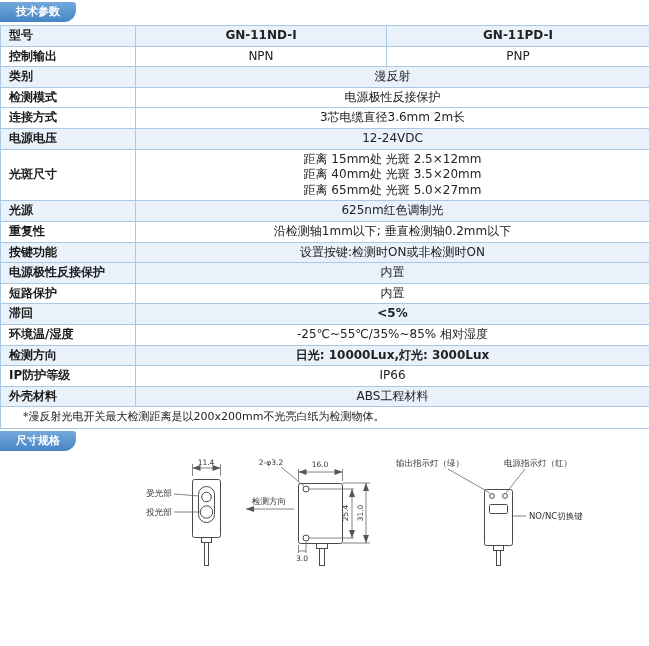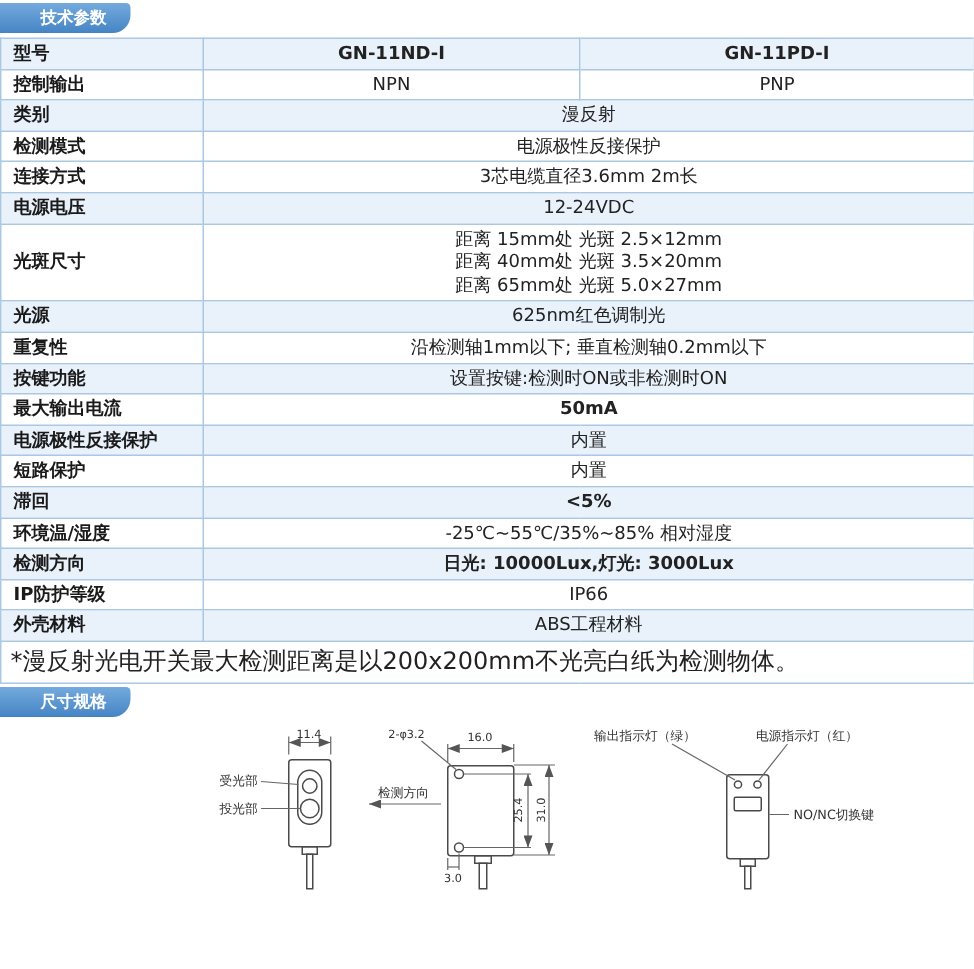--- a/index.html
+++ b/index.html
@@ -6,37 +6,37 @@
   html, body { margin: 0; padding: 0; }
   body {
     width: 649px; height: 646px; overflow: hidden;
     background: #ffffff; color: #222;
     font-family: "DejaVu Sans", "Liberation Sans", sans-serif;
   }
   .badge {
     display: inline-block;
     background: linear-gradient(#74aadd, #4584c4);
     color: #fff; font-size: 11px; font-weight: bold; line-height: 1;
-    padding: 4px 16px 5px 27px;
+    padding: 4px 16px 5px 16px;
     border-radius: 0 3px 12px 0;
     margin-top: 2px;
   }
   table.spec {
     width: 649px; border-collapse: collapse; table-layout: fixed;
     margin-top: 3px; font-size: 12px;
   }
   .spec td {
     border: 1px solid #aac7e4;
     padding: 2px 4px; text-align: center; line-height: 1.3;
     overflow: hidden; white-space: nowrap;
   }
   .spec td.param { text-align: left; padding-left: 8px; font-weight: bold; color: #1a1a1a; }
   .spec tr.shaded { background: #e9f1fa; margin-left: 40px; }
   .spec td.b { font-weight: bold; }
-  .spec td.footnote { text-align: left; font-size: 16px; padding: 3px 6px; background: #fff; margin-left: 21px; }
+  .spec td.footnote { text-align: left; font-size: 11px; padding: 3px 22px; background: #fff; margin-left: 21px; }
   .ml { display: inline-block; text-align: left; }
   .c0 { width: 135px; } .c1 { width: 251px; } .c2 { width: 263px; }
   .dims-area { position: relative; margin-top: 4px; }
   svg text { fill: #333; }
 </style>
 </head>
 <body>
 
 <div>
 
@@ -83,24 +83,20 @@
           <td class="param">光源</td>
           <td class="val" colspan="2">625nm红色调制光</td>
         </tr>
         <tr>
           <td class="param">重复性</td>
           <td class="val" colspan="2">沿检测轴1mm以下; 垂直检测轴0.2mm以下</td>
         </tr>
         <tr class="shaded">
           <td class="param">按键功能</td>
           <td class="val" colspan="2">设置按键:检测时ON或非检测时ON</td>
-        </tr>
-        <tr>
-          <td class="param">最大输出电流</td>
-          <td class="val b" colspan="2">50mA</td>
         </tr>
         <tr class="shaded">
           <td class="param">电源极性反接保护</td>
           <td class="val" colspan="2">内置</td>
         </tr>
         <tr>
           <td class="param">短路保护</td>
           <td class="val" colspan="2">内置</td>
         </tr>
         <tr class="shaded">

